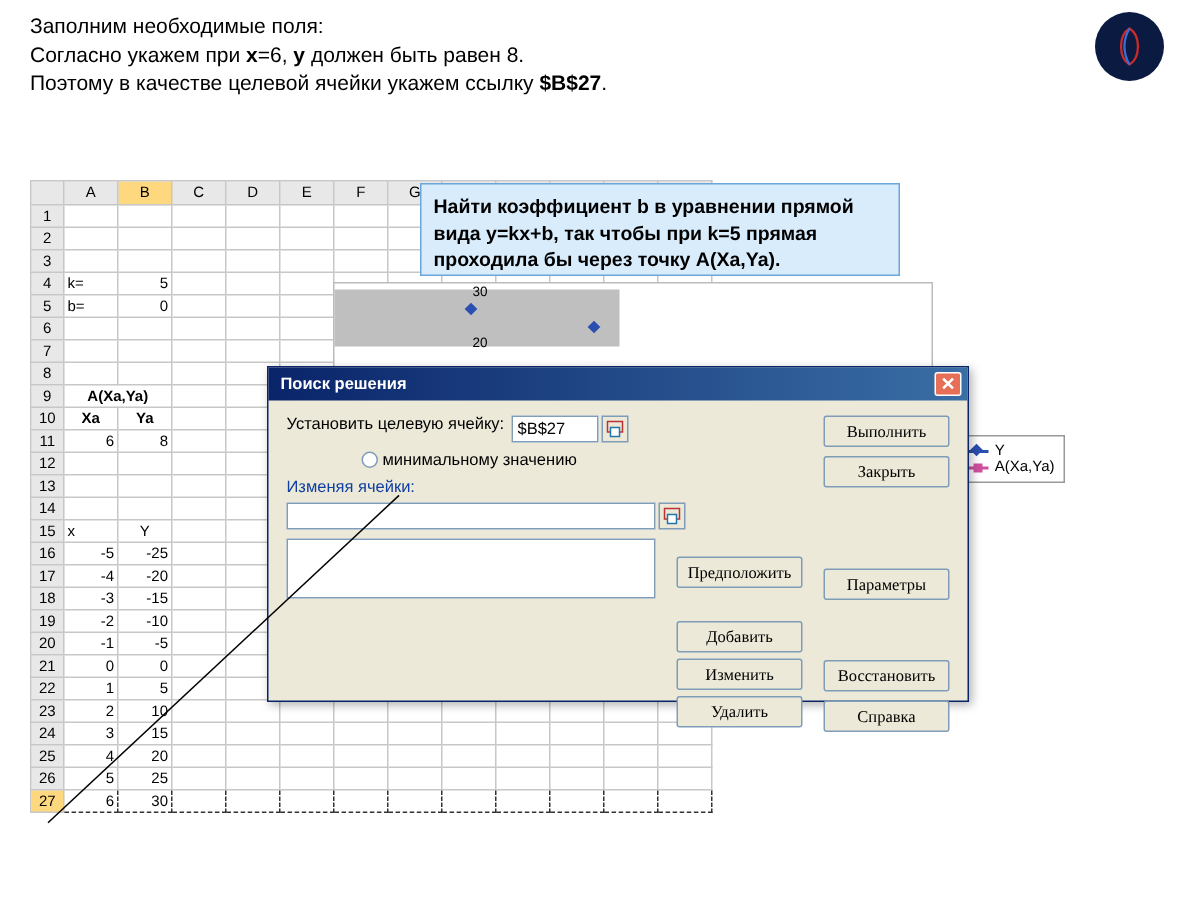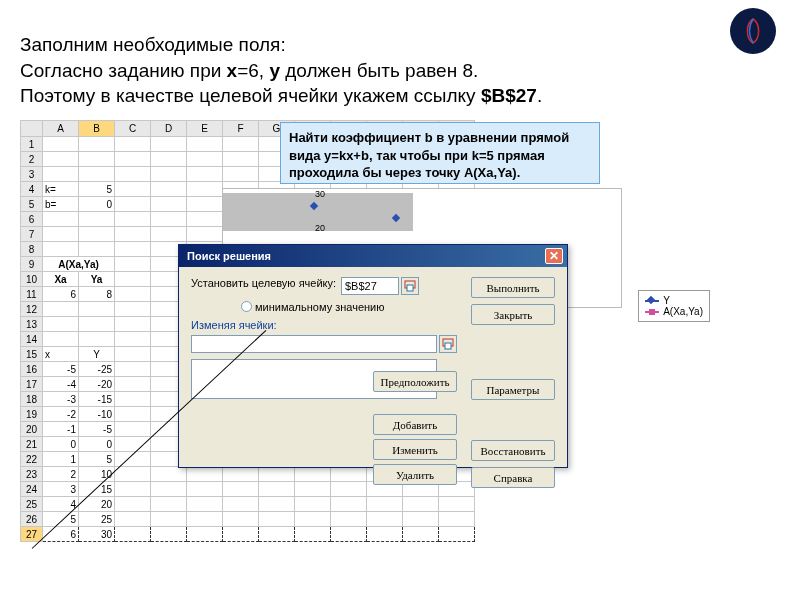--- a/index.html
+++ b/index.html
@@ -1,17 +1,17 @@
 <!DOCTYPE html>
 <html><head>
 <meta charset="utf-8">
 <style>
   * { box-sizing: border-box; margin: 0; padding: 0; }
   body { font-family: Arial, sans-serif; font-size: 12px; background: #fff; width: 800px; height: 600px; position: relative; overflow: hidden; }
-  .instr { font-size: 19px; padding: 32px 20px 8px 20px; line-height: 1.35; }
+  .instr { font-size: 14px; padding: 8px 20px 8px 20px; line-height: 1.35; }
   .logo { position: absolute; top: 8px; right: 24px; width: 46px; height: 46px; border-radius: 50%; background: #0b1a40; display: flex; align-items: center; justify-content: center; }
   .logo svg { width: 30px; height: 30px; }
   .sheet { position: absolute; left: 20px; top: 120px; }
   .sheet table { border-collapse: collapse; }
   .sheet th, .sheet td { border: 1px solid #c7c7c7; font-size: 10px; text-align: center; background: #fff; }
   .sheet th { background: #e8e8e8; font-weight: normal; color: #000; }
   .sheet .rowh { width: 22px; height: 15px; }
   .sheet .colh { width: 36px; height: 16px; }
   .sheet td { width: 36px; height: 15px; }
   .sheet .left { text-align: left; padding-left: 2px; }
@@ -23,21 +23,21 @@
   .chart .plotbg { position: absolute; left: 0; top: 4px; width: 190px; height: 38px; background: #bfbfbf; }
   .chart .tick { position: absolute; font-size: 9px; color: #000; }
   .chart .pt1 { position: absolute; left: 170px; top: 26px; width: 6px; height: 6px; background: #2a4fb0; transform: rotate(45deg); }
   .chart .pt2 { position: absolute; left: 88px; top: 14px; width: 6px; height: 6px; background: #2a4fb0; transform: rotate(45deg); }
   .legend { position: absolute; right: 90px; top: 290px; border: 1px solid #999; background: #fff; font-size: 10px; padding: 4px 6px; }
   .legend div { display: flex; align-items: center; gap: 4px; }
   .legend .sw1 { width: 14px; height: 2px; background: #2a4fb0; position: relative; }
   .legend .sw1::after { content: ""; position: absolute; left: 3px; top: -3px; width: 6px; height: 6px; background: #2a4fb0; transform: rotate(45deg); }
   .legend .sw2 { width: 14px; height: 2px; background: #d050a0; position: relative; }
   .legend .sw2::after { content: ""; position: absolute; left: 4px; top: -2px; width: 6px; height: 6px; background: #d050a0; }
-  .dialog { position: absolute; left: 178px; top: 244px; width: 390px; background: #ece9d8; border: 1px solid #0a246a; box-shadow: 2px 2px 6px rgba(0,0,0,.3); font-family: Tahoma, sans-serif; font-size: 11px; }
+  .dialog { position: absolute; left: 178px; top: 244px; width: 468px; background: #ece9d8; border: 1px solid #0a246a; box-shadow: 2px 2px 6px rgba(0,0,0,.3); font-family: Tahoma, sans-serif; font-size: 11px; }
   .titlebar { background: linear-gradient(to right, #0a246a, #3a6ea5); color: #fff; height: 22px; display: flex; align-items: center; padding: 0 4px; font-weight: bold; }
   .titlebar span { flex: 1; padding-left: 4px; }
   .closebtn { width: 18px; height: 16px; background: #e76f57; border: 1px solid #fff; border-radius: 2px; display: flex; align-items: center; justify-content: center; color: #fff; font-size: 12px; font-weight: bold; }
   .dlgbody { padding: 10px 12px 12px 12px; position: relative; min-height: 200px; }
   .row { display: flex; align-items: flex-start; margin-bottom: 6px; }
   .lbl { color: #000; }
   .inp { border: 1px solid #7f9db9; background: #fff; height: 18px; padding: 0 3px; font-size: 11px; }
   .refbtn { width: 18px; height: 18px; border: 1px solid #7f9db9; background: #ece9d8; margin-left: 2px; display: inline-flex; align-items: center; justify-content: center; }
   .refbtn svg { width: 12px; height: 12px; }
   .btn { min-width: 84px; height: 21px; border: 1px solid #7f9db9; background: #ece9d8; font-family: Tahoma; font-size: 11px; border-radius: 2px; padding: 0 6px; }
@@ -55,21 +55,21 @@
 <div class="logo">
   <svg viewBox="0 0 40 40">
       <path d="M20 4 C 30 10 30 30 20 36 C 10 30 10 10 20 4 Z" fill="none" stroke="#cc2b2b" stroke-width="2"></path>
       <path d="M20 4 C 14 14 14 26 20 36" fill="none" stroke="#3a6fd8" stroke-width="2"></path>
     </svg>
 </div>
 
 <div class="instr">
   <div>Заполним необходимые поля:</div>
   <div>
-    <span>Согласно заданию при </span><b>х</b><span>=6, </span><b>у</b><span> должен быть равен 8.</span>
+    <span>Согласно укажем при </span><b>х</b><span>=6, </span><b>у</b><span> должен быть равен 8.</span>
   </div>
   <div>
     <span>Поэтому в качестве целевой ячейки укажем ссылку </span><b>$B$27</b><span>.</span>
   </div>
 </div>
 
 <div class="sheet">
   <table id="sheettbl">
       <tbody>
         <tr>

